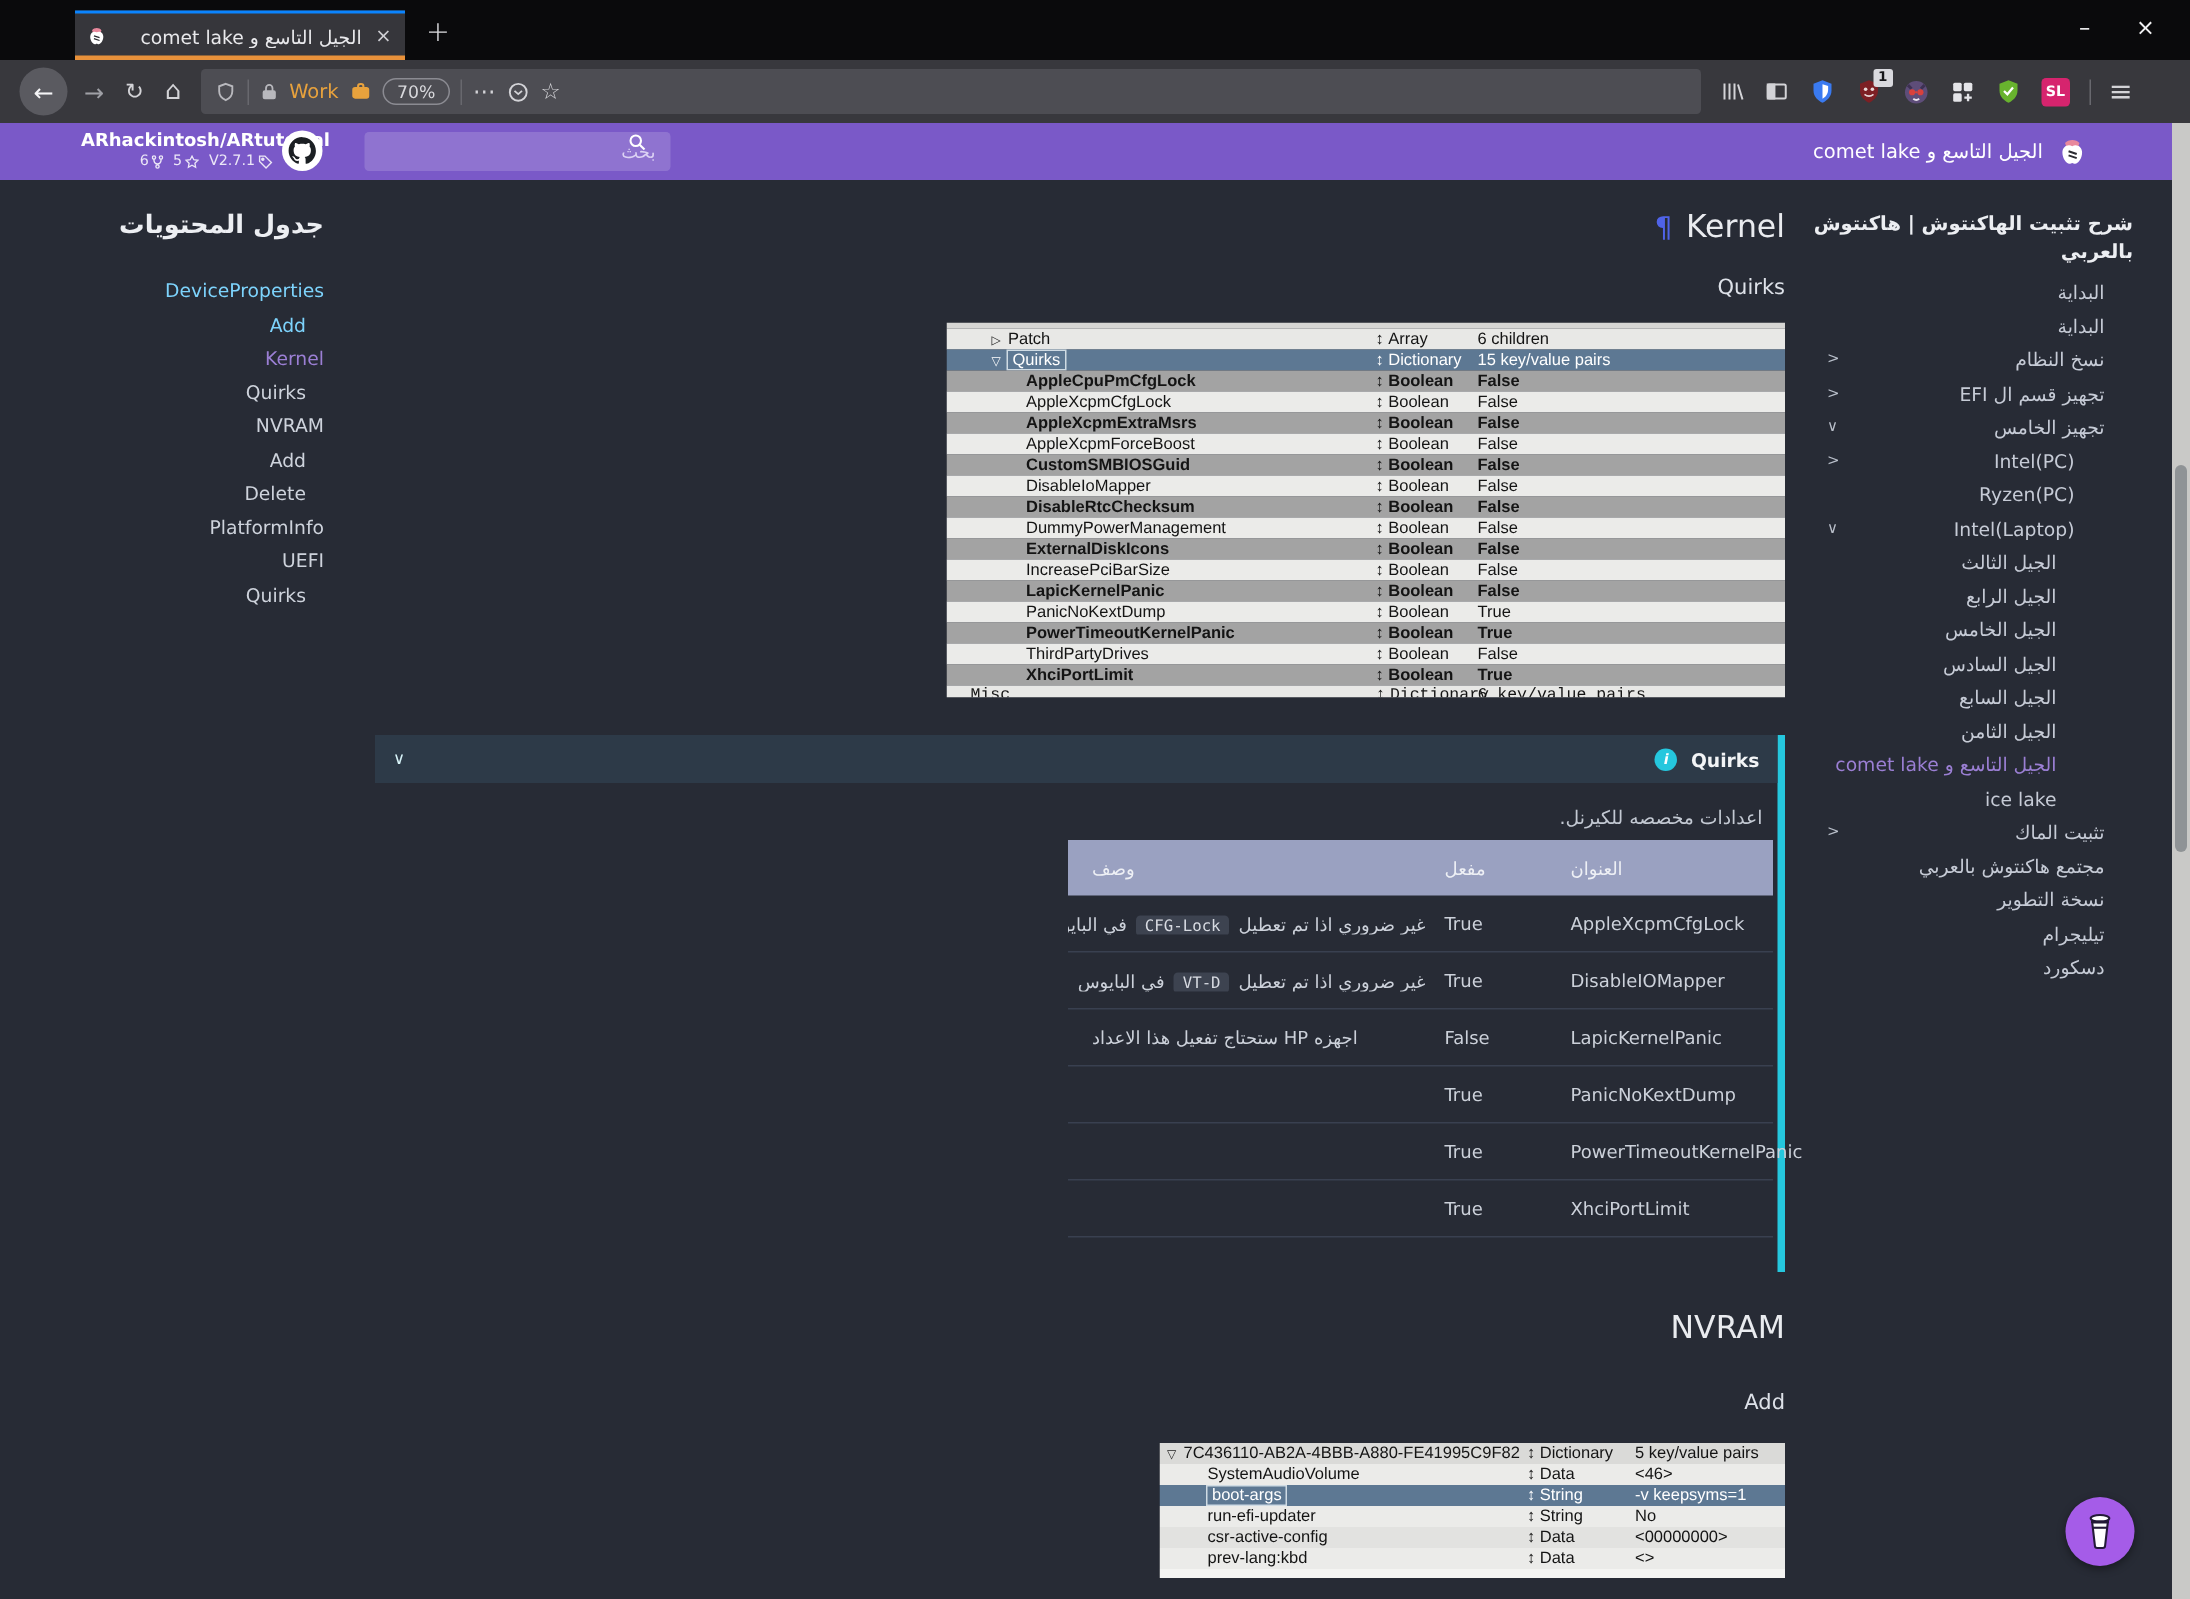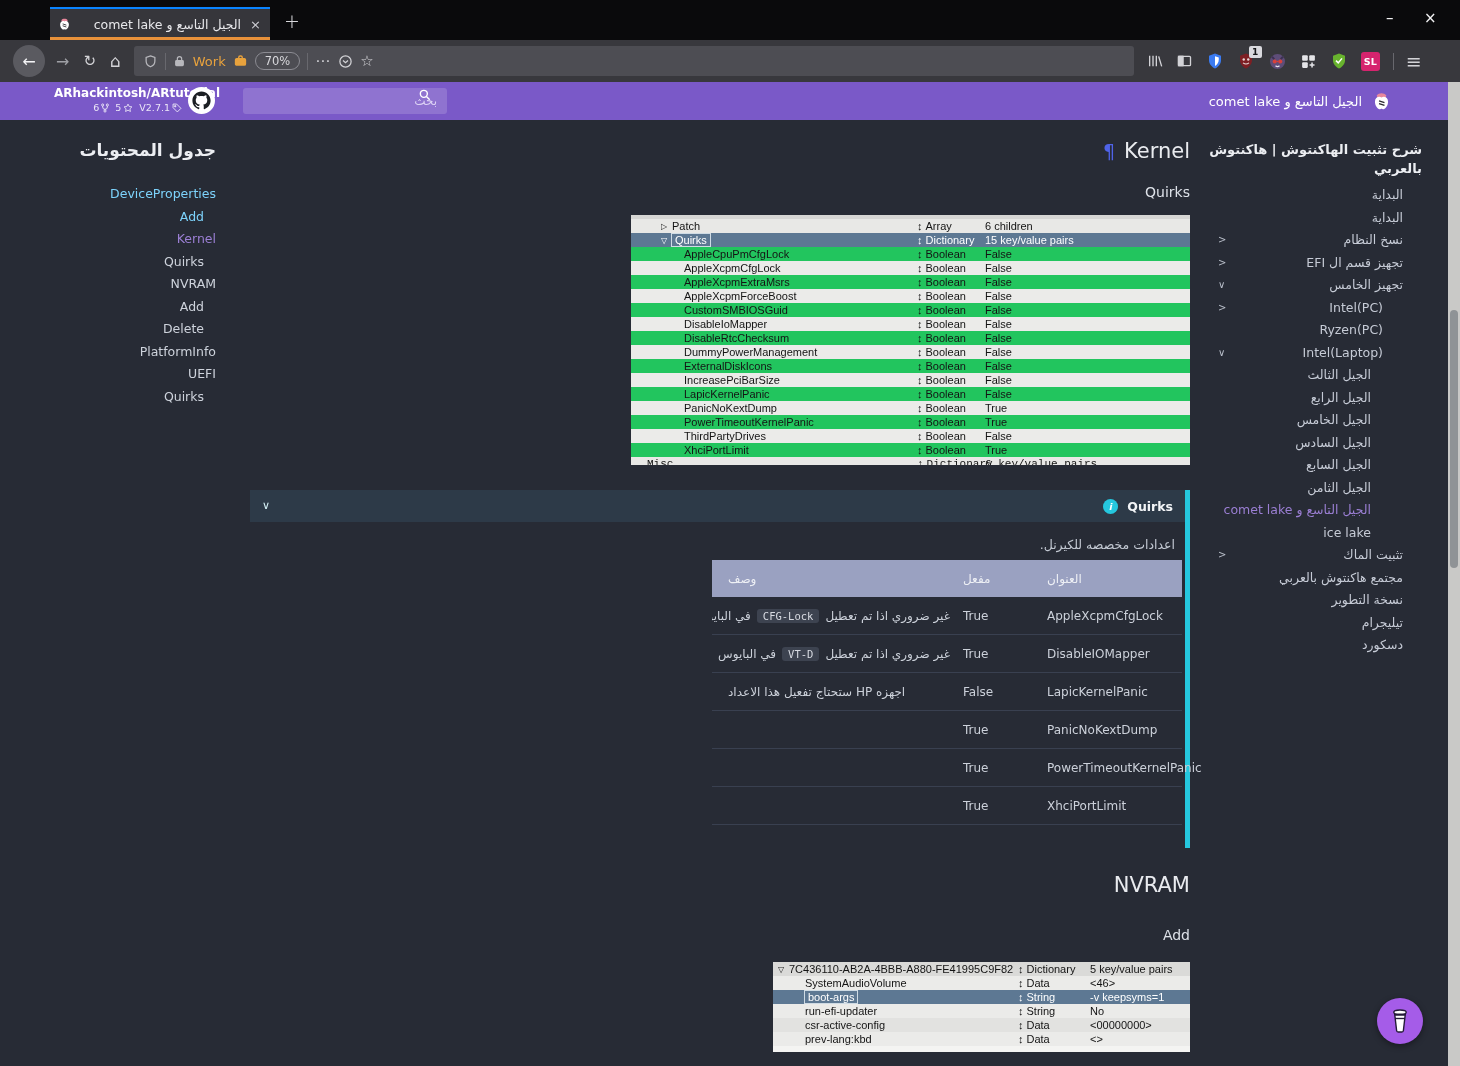--- a/index.html
+++ b/index.html
@@ -96,21 +96,21 @@
   .quirks-sub { position:absolute; top:184px; left:890px; width:300px; direction:rtl; font-size:14px; color:#dde1e8; }
   .nvram-h { position:absolute; top:873px; left:890px; width:300px; direction:rtl; font-size:21px; color:#e9ebef; }
   .add-sub { position:absolute; top:927px; left:890px; width:300px; direction:rtl; font-size:14px; color:#dde1e8; }
 
   
   .plist { font-family:"Liberation Sans","DejaVu Sans",sans-serif; font-size:11px; color:#141414; overflow:hidden; }
   .plist1 { position:absolute; left:631px; top:215px; width:559px; height:250px; }
   .plist2 { position:absolute; left:773px; top:962px; width:417px; height:90px; }
   .prow { position:relative; height:14px; display:flex; align-items:center; }
   .psliver { height:4px; background:#d6d6d4; }
-  .prow.sh-a { background:#22c55e; }
+  .prow.sh-a { background:#a3a3a3;font-weight:bold; }
   .prow.sh-b { background:#ebebe9; }
   .prow.sh-m { background:#e8e8e6; }
   .prow.sel { background:#5d7893; color:#fff; }
   .prow.partial { height:8px; overflow:hidden; align-items:flex-start; }
   .prow.partial > * { margin-top:1px; }
   .plist1 .lv0 { padding-left:16px;font-family:Liberation Mono, monospace; } .plist1 .lv1 { padding-left:30px; } .plist1 .lv2 { padding-left:53px; }
   .plist2 .lv0 { padding-left:5px; }  .plist2 .lv1 { padding-left:32px; }
   .parr { width:11px; font-size:8px; color:#222; }
   .sel .parr { color:#fff; }
   .parr:empty { display:none; }

